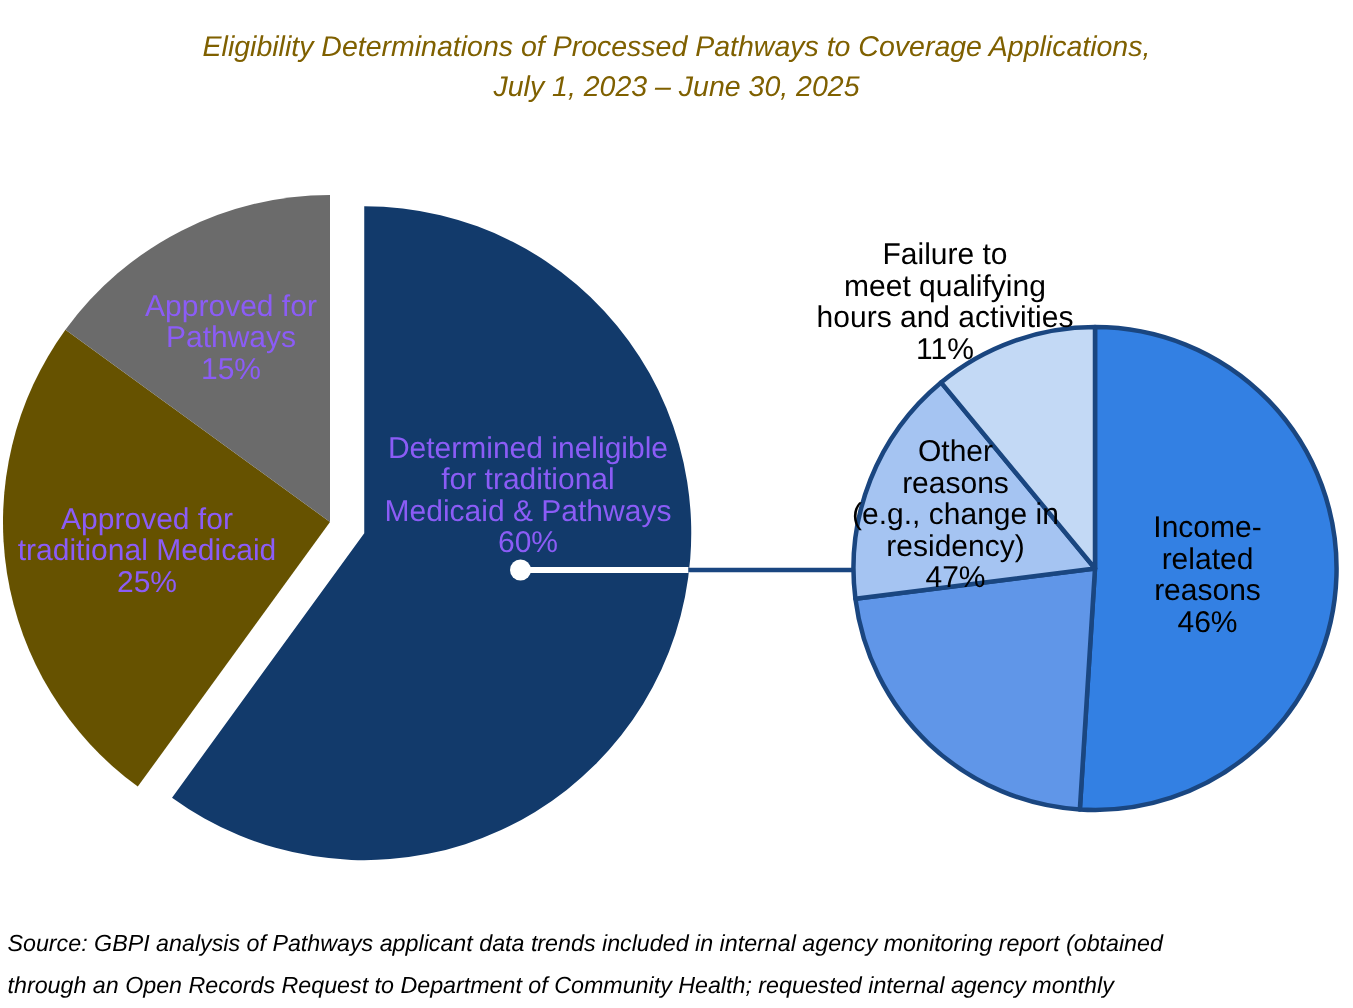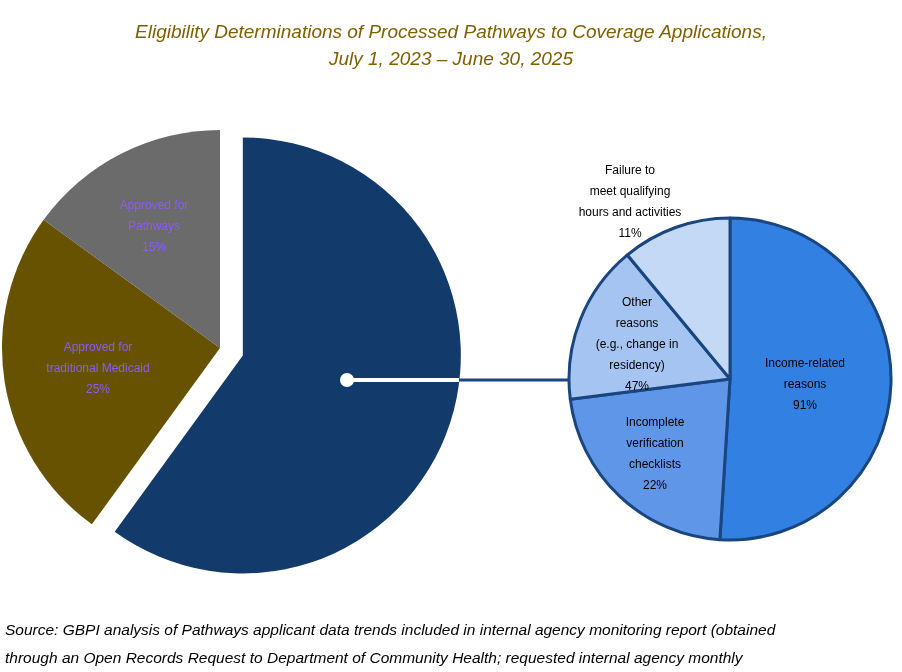--- a/index.html
+++ b/index.html
@@ -30,21 +30,21 @@
     font-style: italic;
     font-size: 19px;
     line-height: 27px;
     color: #7F6000;
     white-space: pre-line;
   }
   .slice-label {
     position: absolute;
     transform: translate(-50%, -50%);
     text-align: center;
-    font-size: 12px;
+    font-size: 20px;
     line-height: 21px;
     white-space: pre-line;
   }
   .slice-label.light { color: #8b5cf6; }
   .slice-label.dark  { color: #000000; }
   .lbl-approved-pathways { left: 154px; top: 210px; }
   .lbl-approved-medicaid { left: 98px;  top: 352px; }
   .lbl-ineligible        { left: 352px; top: 315px; }
   .lbl-failure           { left: 630px; top: 186px; }
   .lbl-other             { left: 637px; top: 328px; }
@@ -84,38 +84,38 @@
     </svg>
 
   <div class="slice-label light lbl-approved-pathways">Approved for
 Pathways
 15%</div>
 
   <div class="slice-label light lbl-approved-medicaid">Approved for
 traditional Medicaid
 25%</div>
 
+  <div class="slice-label light lbl-ineligible">Determined ineligible
+for traditional
+Medicaid &amp; Pathways
+60%</div>
 
   <div class="slice-label dark lbl-failure">Failure to
 meet qualifying
 hours and activities
 11%</div>
 
   <div class="slice-label dark lbl-other">Other
 reasons
 (e.g., change in
 residency)
 47%</div>
 
-  <div class="slice-label dark lbl-incomplete">Incomplete
-verification
-checklists
-22%</div>
 
   <div class="slice-label dark lbl-income">Income-related
 reasons
-91%</div>
+46%</div>
 
   <div class="source-note">Source: GBPI analysis of Pathways applicant data trends included in internal agency monitoring report (obtained
 through an Open Records Request to Department of Community Health; requested internal agency monthly
 monitoring report for June 2025; received August 2025).</div>
 
 </div>
 
 </body></html>

